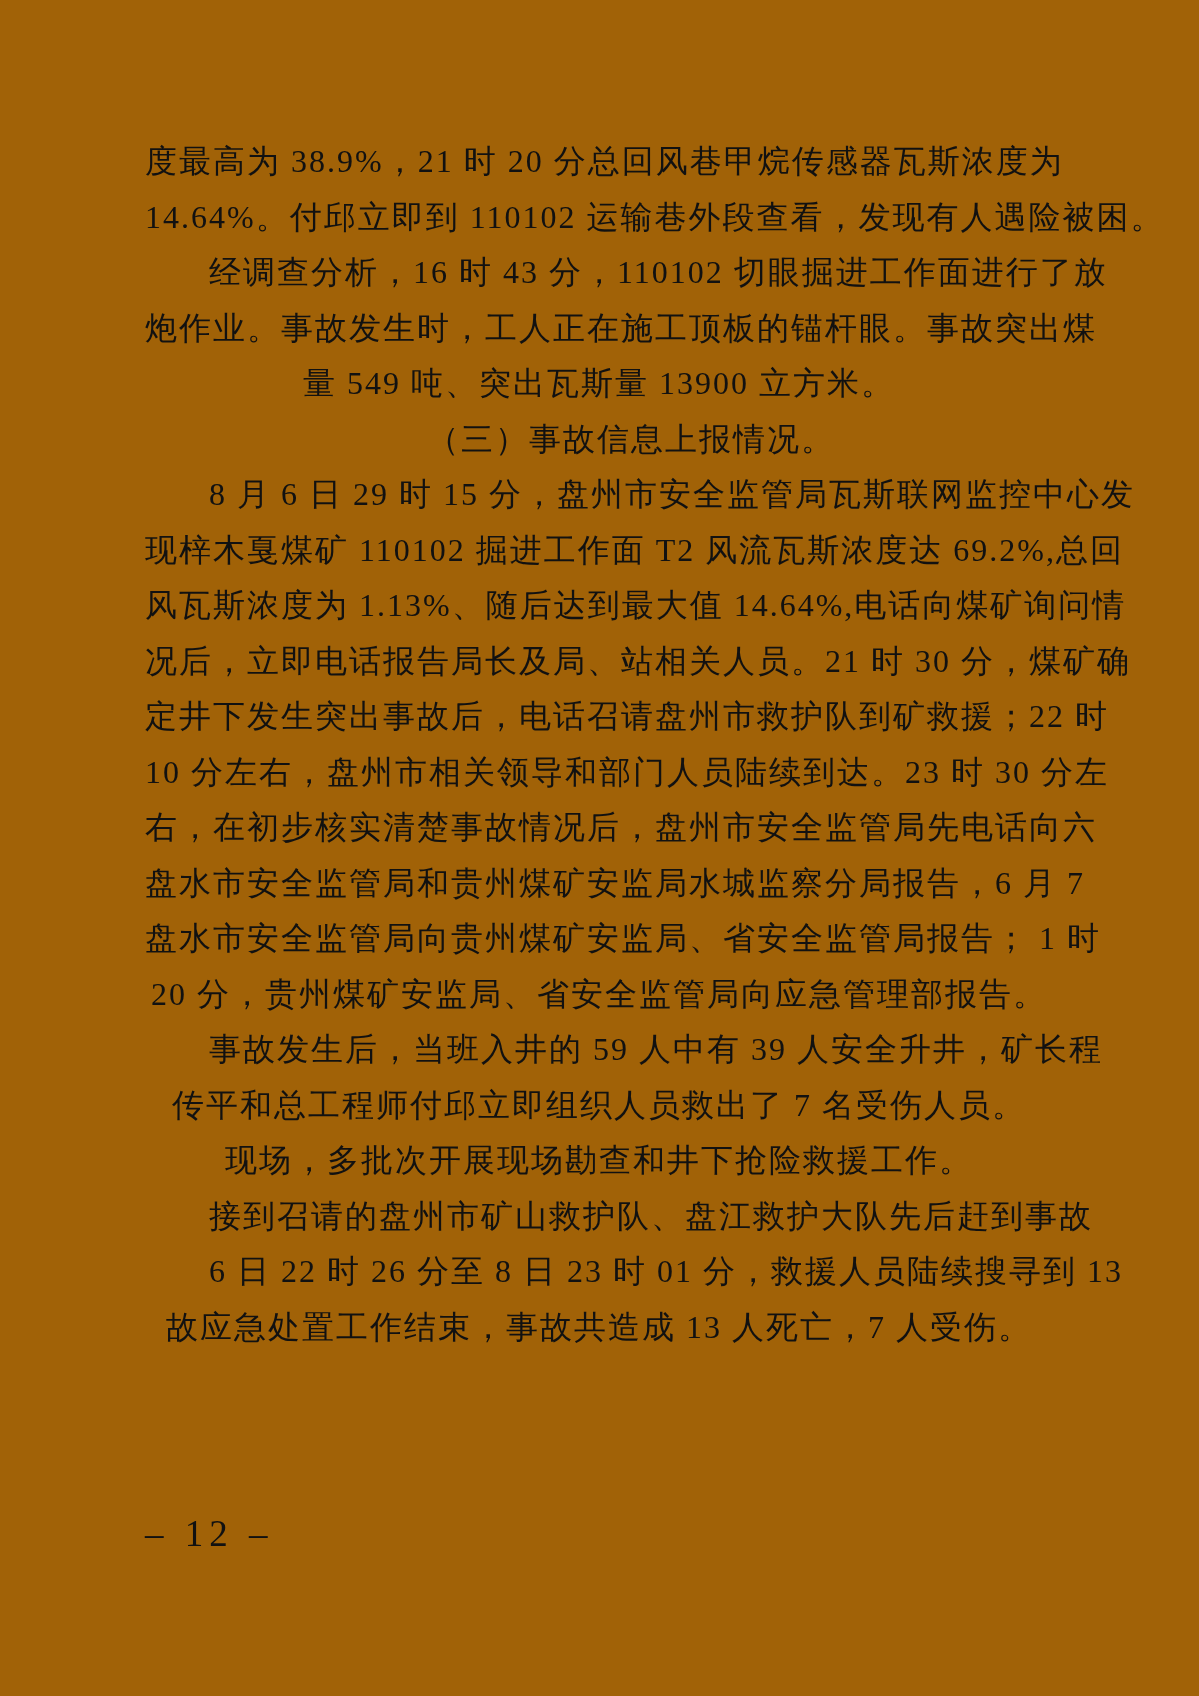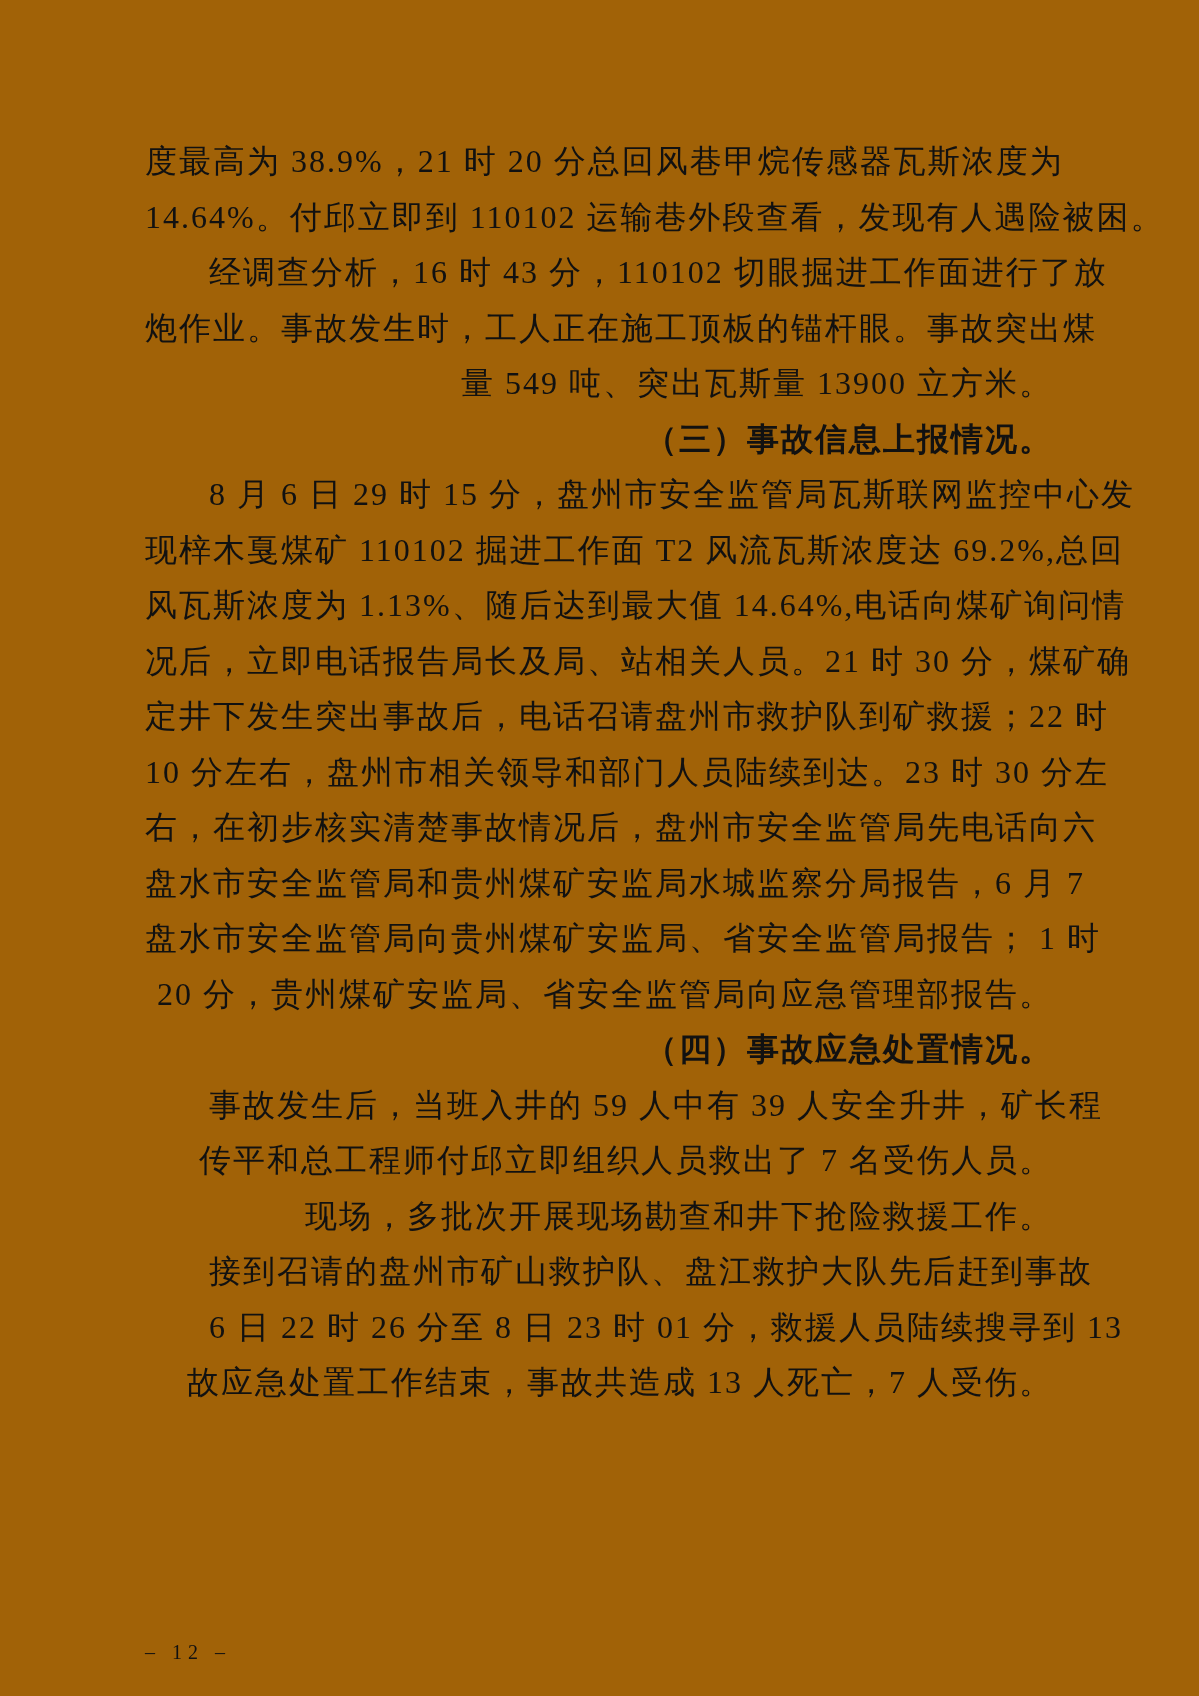--- a/index.html
+++ b/index.html
@@ -21,38 +21,38 @@
     left: 145px;
     top: 134px;
     width: 908px;
   }
   .line {
     font-size: 32px;
     line-height: 55.5px;
     height: 55.5px;
     letter-spacing: 2px;
     white-space: nowrap;
-    text-align: right;
+    text-align: center;
   }
   .line.fill {
     text-align: justify;
     text-align-last: justify;
     text-justify: inter-character;
   }
   .line.indent {
     padding-left: 64px;
   }
   .line.heading {
-    font-weight: bold;
+    font-weight: normal;
   }
   .page-footer {
     position: absolute;
     left: 145px;
-    top: 1632px;
-    font-size: 20px;
+    top: 1514px;
+    font-size: 37px;
     line-height: 40px;
     letter-spacing: 6px;
     color: #111111;
   }
 </style>
 </head>
 <body>
 
 <div class="page">
   <div class="doc-content" id="doc-content">
@@ -65,21 +65,20 @@
       <div class="line fill indent">8 月 6 日 29 时 15 分，盘州市安全监管局瓦斯联网监控中心发</div>
       <div class="line fill">现梓木戛煤矿 110102 掘进工作面 T2 风流瓦斯浓度达 69.2%,总回</div>
       <div class="line fill">风瓦斯浓度为 1.13%、随后达到最大值 14.64%,电话向煤矿询问情</div>
       <div class="line fill">况后，立即电话报告局长及局、站相关人员。21 时 30 分，煤矿确</div>
       <div class="line fill">定井下发生突出事故后，电话召请盘州市救护队到矿救援；22 时</div>
       <div class="line fill">10 分左右，盘州市相关领导和部门人员陆续到达。23 时 30 分左</div>
       <div class="line fill">右，在初步核实清楚事故情况后，盘州市安全监管局先电话向六</div>
       <div class="line fill">盘水市安全监管局和贵州煤矿安监局水城监察分局报告，6 月 7</div>
       <div class="line fill">盘水市安全监管局向贵州煤矿安监局、省安全监管局报告； 1 时</div>
       <div class="line">20 分，贵州煤矿安监局、省安全监管局向应急管理部报告。</div>
-      <div class="line indent heading">（四）事故应急处置情况。</div>
       <div class="line fill indent">事故发生后，当班入井的 59 人中有 39 人安全升井，矿长程</div>
       <div class="line">传平和总工程师付邱立即组织人员救出了 7 名受伤人员。</div>
       <div class="line">现场，多批次开展现场勘查和井下抢险救援工作。</div>
       <div class="line fill indent">接到召请的盘州市矿山救护队、盘江救护大队先后赶到事故</div>
       <div class="line fill indent">6 日 22 时 26 分至 8 日 23 时 01 分，救援人员陆续搜寻到 13</div>
       <div class="line">故应急处置工作结束，事故共造成 13 人死亡，7 人受伤。</div>
     </div>
   <div class="page-footer">– 12 –</div>
 </div>
 

